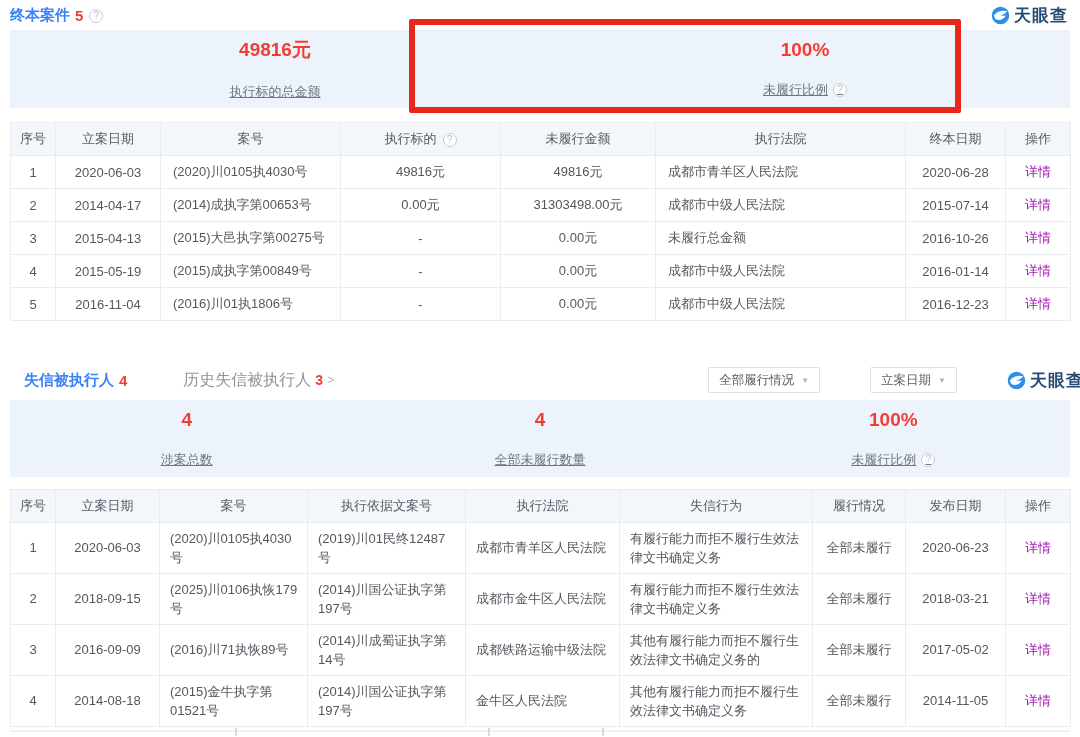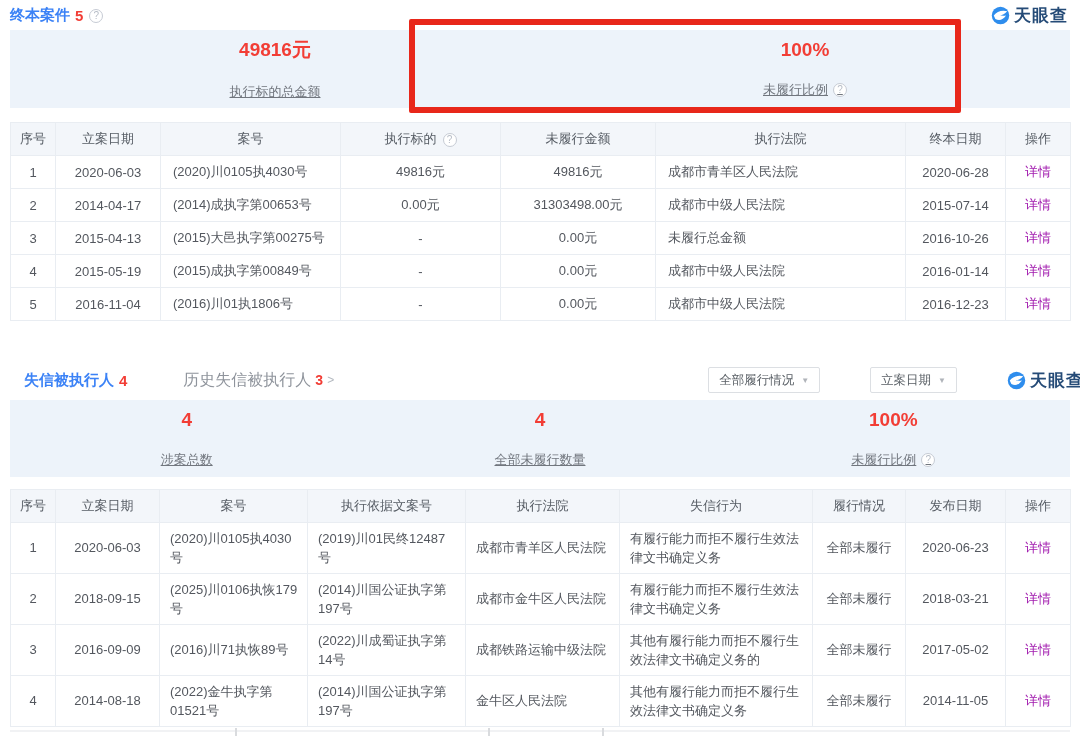--- a/index.html
+++ b/index.html
@@ -270,31 +270,31 @@
           <td>成都市金牛区人民法院</td>
           <td>有履行能力而拒不履行生效法律文书确定义务</td>
           <td>全部未履行</td>
           <td>2018-03-21</td>
           <td><span class="link">详情</span></td>
         </tr>
         <tr>
           <td>3</td>
           <td>2016-09-09</td>
           <td>(2016)川71执恢89号</td>
-          <td>(2022)川成蜀证执字第14号</td>
+          <td>(2014)川成蜀证执字第14号</td>
           <td>成都铁路运输中级法院</td>
           <td>其他有履行能力而拒不履行生效法律文书确定义务的</td>
           <td>全部未履行</td>
           <td>2017-05-02</td>
           <td><span class="link">详情</span></td>
         </tr>
         <tr>
           <td>4</td>
           <td>2014-08-18</td>
-          <td>(2022)金牛执字第01521号</td>
+          <td>(2015)金牛执字第01521号</td>
           <td>(2014)川国公证执字第197号</td>
           <td>金牛区人民法院</td>
           <td>其他有履行能力而拒不履行生效法律文书确定义务</td>
           <td>全部未履行</td>
           <td>2014-11-05</td>
           <td><span class="link">详情</span></td>
         </tr>
       </tbody>
   </table>
 

